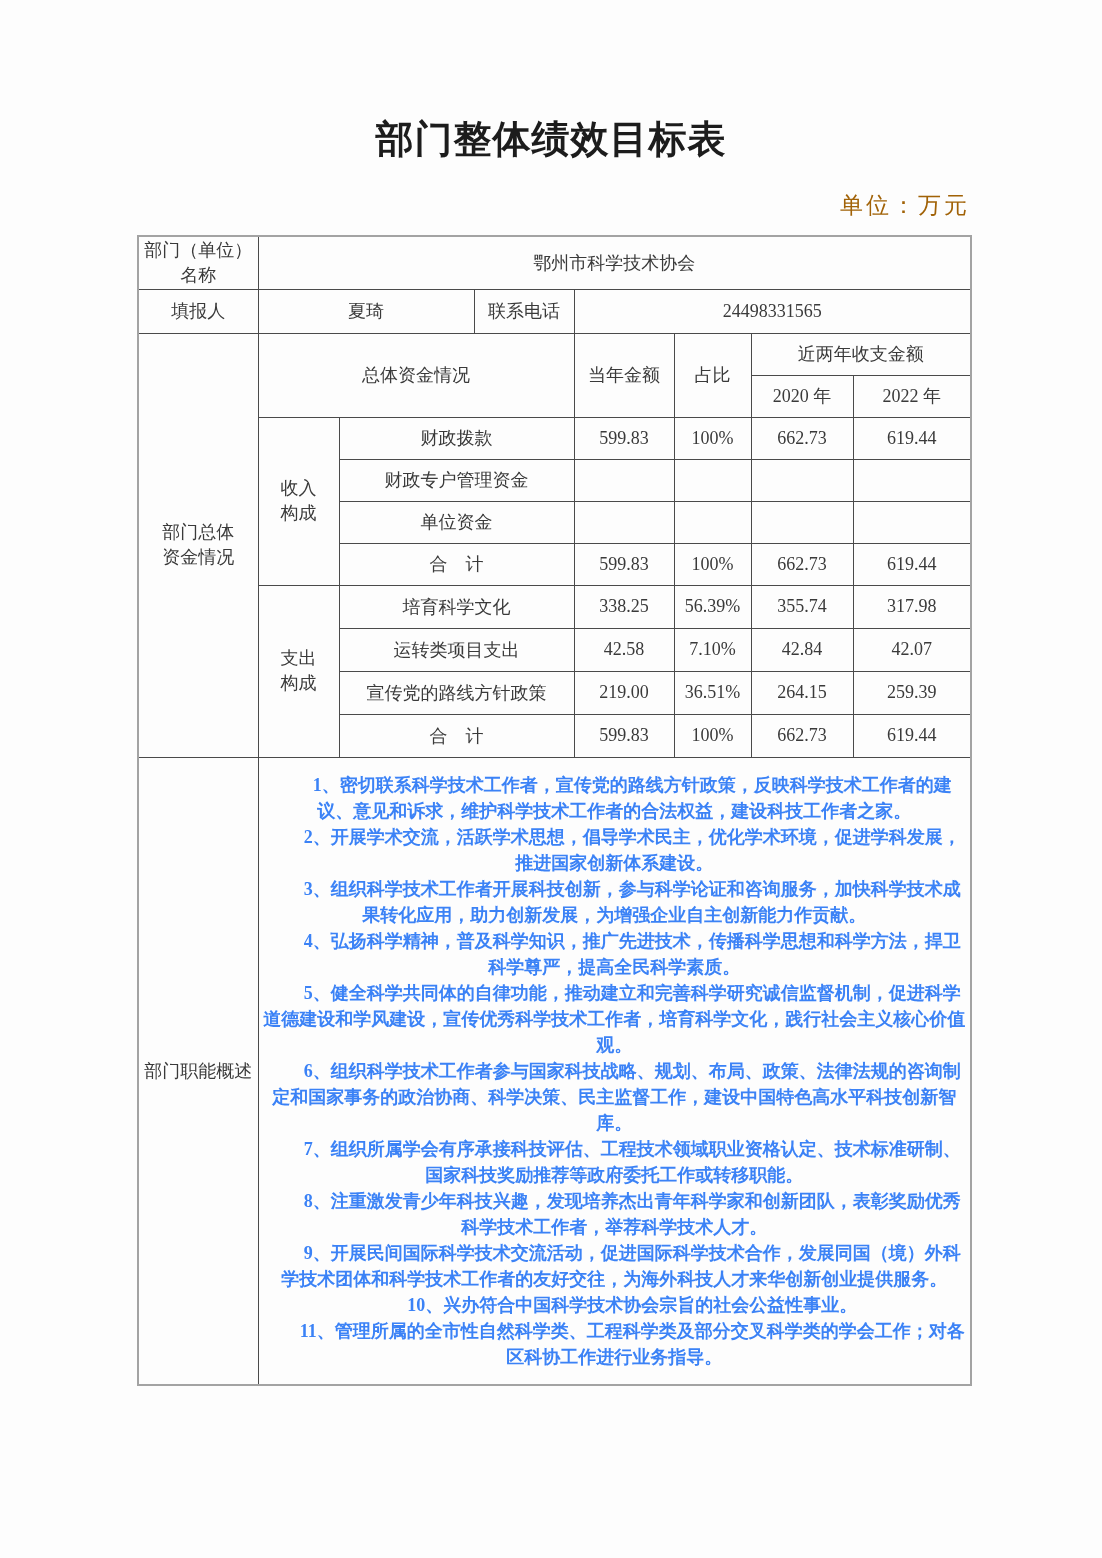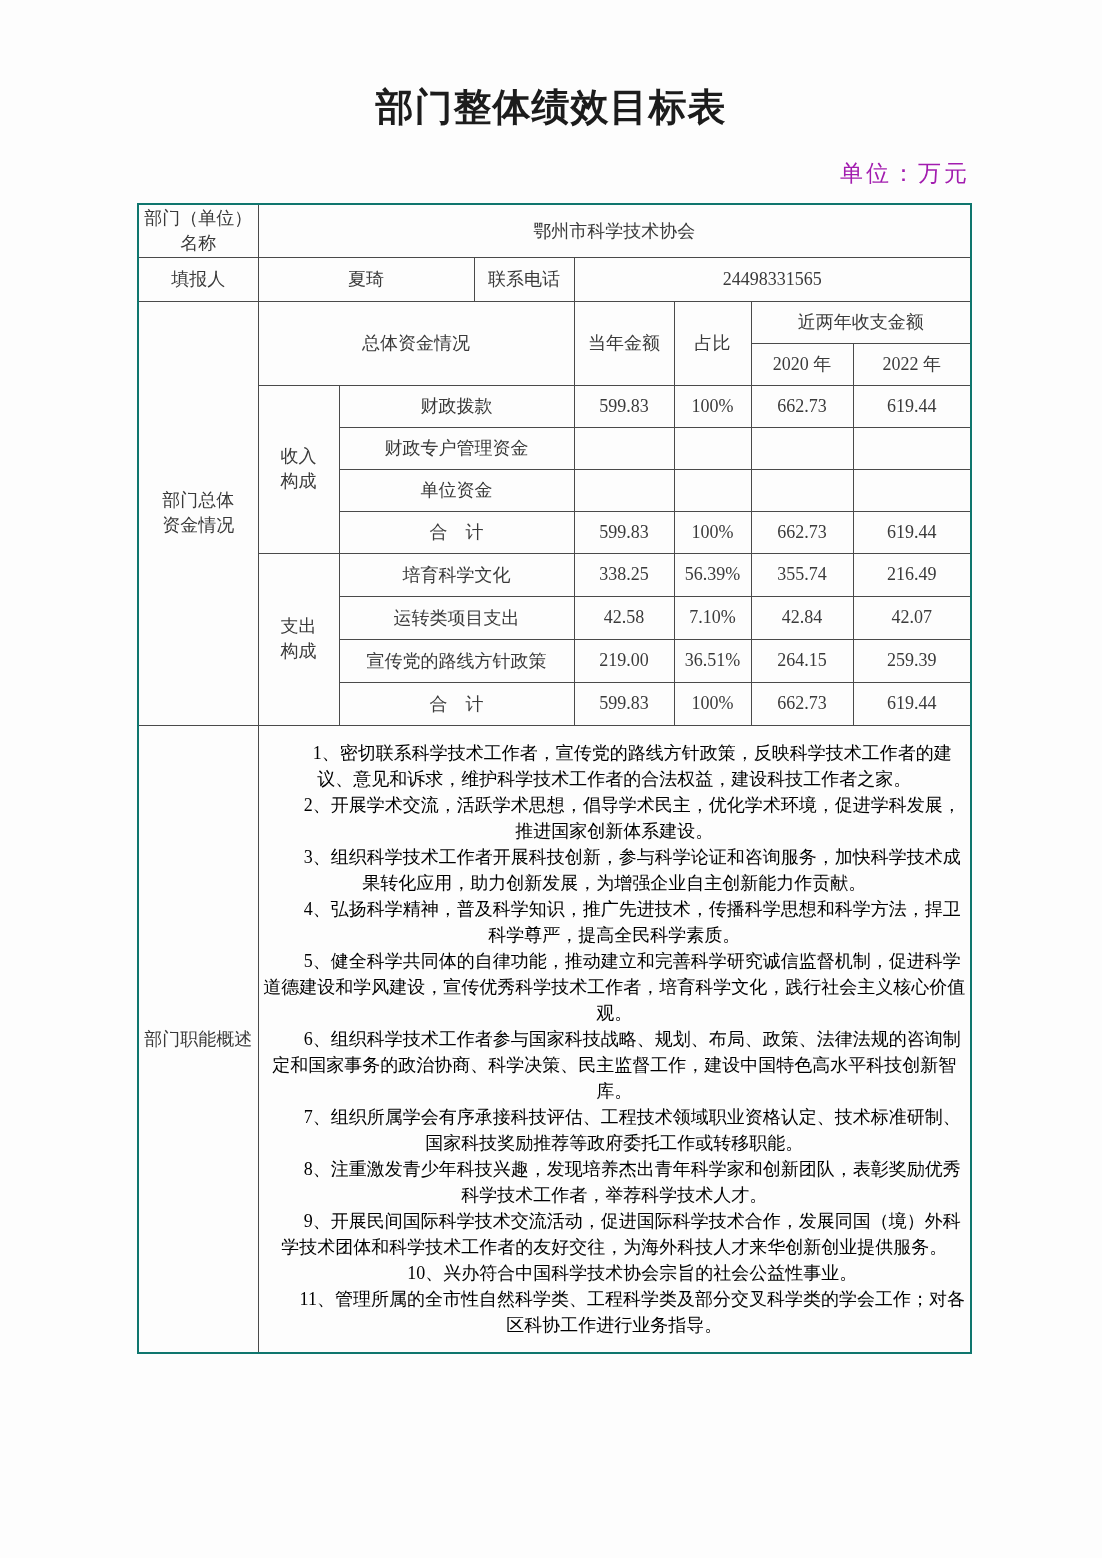--- a/index.html
+++ b/index.html
@@ -8,42 +8,42 @@
     width: 1102px;
     height: 1558px;
     position: relative;
     background: #fdfdfd;
     font-family: "Liberation Serif", "DejaVu Serif", serif;
     color: #3a3a3a;
     overflow: hidden;
   }
   .doc-title {
     margin: 0;
-    padding-top: 84px;
+    padding-top: 116px;
     text-align: center;
     font-size: 38px;
     font-weight: bold;
     color: #1c1c1c;
     letter-spacing: 1px;
     line-height: 1.25;
   }
   .unit-note {
     width: 833px;
     margin: 26px 0 14px 137px;
     text-align: right;
     font-size: 23px;
-    color: #a21caf;
+    color: #a16207;
     letter-spacing: 3px;
   }
   table.main {
     border-collapse: collapse;
     table-layout: fixed;
     width: 833px;
     margin-left: 137px;
-    border: 2px solid #0f766e;
+    border: 2px solid #a3a3a3;
   }
   table.main td {
     border: 1px solid #4a4a4a;
     text-align: center;
     vertical-align: middle;
     font-size: 18px;
     padding: 1px 2px;
     color: #3a3a3a;
     overflow: hidden;
   }
@@ -52,21 +52,22 @@
   td.func {
     text-align: justify;
     vertical-align: top;
     padding: 4px 7px 4px 5px;
   }
   td.func p {
     margin: 0;
     text-indent: 2em;
     line-height: 26px;
     font-size: 18px;
-    color: #000000;
+    color: #3b82f6;
+    font-weight: bold;
   }
 </style>
 </head>
 <body>
 
 <div class="page">
 
   <h1 class="doc-title">部门整体绩效目标表</h1>
 
   <div class="unit-note">单位：万元</div>
@@ -142,21 +143,21 @@
       <td>619.44</td>
     </tr>
 
     <tr style="height:43px">
       <td rowspan="4" class="pre">支出
 构成</td>
       <td colspan="2">培育科学文化</td>
       <td>338.25</td>
       <td>56.39%</td>
       <td>355.74</td>
-      <td>216.49</td>
+      <td>317.98</td>
     </tr>
     <tr style="height:43px">
       <td colspan="2">运转类项目支出</td>
       <td>42.58</td>
       <td>7.10%</td>
       <td>42.84</td>
       <td>42.07</td>
     </tr>
     <tr style="height:43px">
       <td colspan="2">宣传党的路线方针政策</td>

